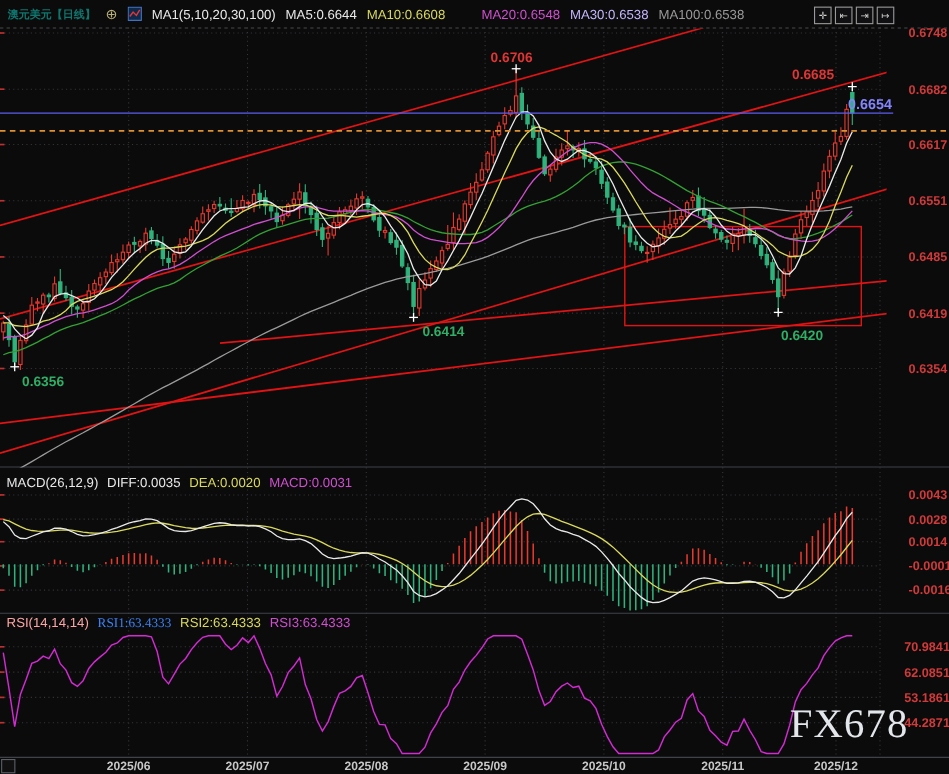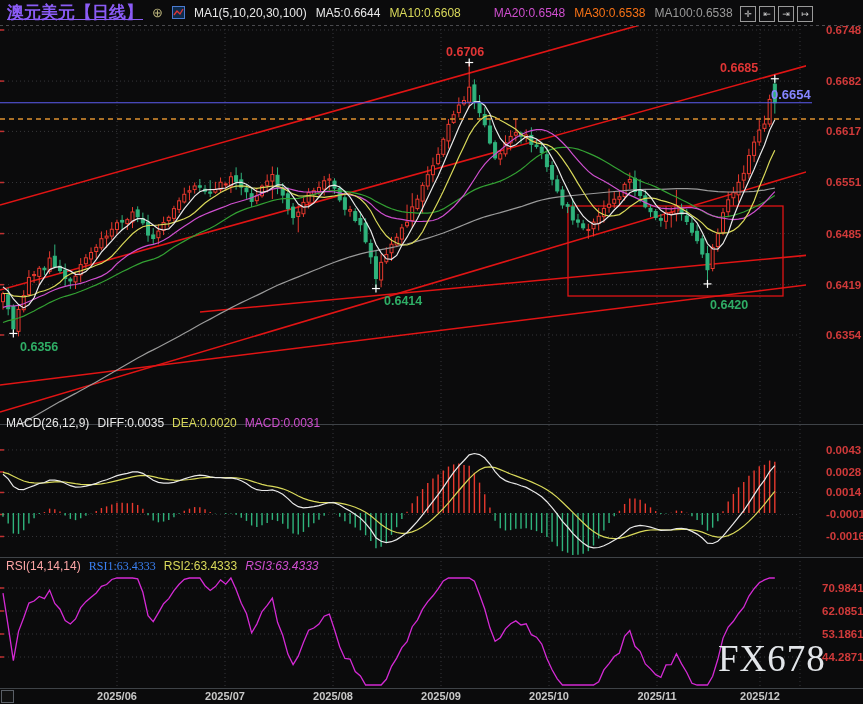--- a/index.html
+++ b/index.html
@@ -1,21 +1,21 @@
 <!DOCTYPE html>
 <html><head>
 <meta charset="utf-8">
 <style>
   html,body{margin:0;padding:0;background:#000;}
   .app{position:relative;width:863px;height:704px;background:#0b0b0c;overflow:hidden;
        font-family:"Liberation Sans",sans-serif;}
   #chart-svg{position:absolute;left:0;top:0;z-index:1;}
   .topbar{position:absolute;left:0;top:0;width:863px;height:25px;z-index:3;
           display:flex;align-items:center;gap:9px;padding-left:7px;font-size:12px;color:#ddd;}
-  .title{color:#8b5cf6;font-weight:bold;font-size:17px;text-decoration:underline;}
+  .title{color:#0f766e;font-weight:bold;font-size:10px;}
   .oplus{color:#b9b27a;font-size:13px;cursor:pointer;}
   .chart-ic{display:inline-flex;align-items:center;}
   #ma-legend span{margin-right:9px;white-space:nowrap;text-align:right;}
   .toolbar{position:absolute;left:740px;top:6px;z-index:4;display:flex;gap:3px;}
   .toolbar span{display:inline-flex;align-items:center;justify-content:center;width:14px;height:14px;
                 border:1px solid #9a9a9a;color:#cfcfcf;font-size:9px;line-height:1;cursor:pointer;background:#101012;}
   .panel-h{position:absolute;left:6px;z-index:3;font-size:12px;white-space:nowrap;}
   .panel-h span{margin-right:8px;}
   .watermark{position:absolute;left:718px;top:640px;z-index:5;font-family:Liberation Serif, serif;
              font-size:37px;color:#e3e6ea;letter-spacing:1px;line-height:1;}
@@ -601,28 +601,28 @@
 
   <div class="topbar">
     <span class="title">澳元美元【日线】</span>
     <span class="oplus">⊕</span>
     <span class="chart-ic">
       <svg width="13" height="13">
           <rect x="0.5" y="0.5" width="12" height="12" fill="#0e2a4a" stroke="#4a7ad0"></rect>
       <polyline points="2,9 5,5 8,8 11,3" fill="none" stroke="#e03535" stroke-width="1.3"></polyline>
         </svg>
     </span>
-    <span id="ma-legend"><span style="color: rgb(233, 233, 233);">MA1(5,10,20,30,100)</span><span style="color: rgb(233, 233, 233);">MA5:0.6644</span><span style="color: rgb(217, 217, 90);">MA10:0.6608</span><span style="color: rgb(207, 79, 207); padding-left: 24px;">MA20:0.6548</span><span style="color: #f97316;">MA30:0.6538</span><span style="color: rgb(154, 154, 154);">MA100:0.6538</span></span>
+    <span id="ma-legend"><span style="color: rgb(233, 233, 233);">MA1(5,10,20,30,100)</span><span style="color: rgb(233, 233, 233);">MA5:0.6644</span><span style="color: rgb(217, 217, 90);">MA10:0.6608</span><span style="color: rgb(207, 79, 207); padding-left: 24px;">MA20:0.6548</span><span style="color: #c4b5fd;">MA30:0.6538</span><span style="color: rgb(154, 154, 154);">MA100:0.6538</span></span>
   </div>
 
   <div class="toolbar" id="toolbar">
       <span>✛</span>
       <span>⇤</span>
       <span>⇥</span>
       <span>↦</span>
     </div>
 
-  <div class="panel-h" id="macd-header" style="top:416px"><span style="color: rgb(233, 233, 233);">MACD(26,12,9)</span><span style="color: rgb(233, 233, 233);">DIFF:0.0035</span><span style="color: rgb(217, 217, 90);">DEA:0.0020</span><span style="color: rgb(207, 79, 207);">MACD:0.0031</span></div>
-  <div class="panel-h" id="rsi-header" style="top:559px"><span style="color: #fca5a5;">RSI(14,14,14)</span><span style="color: #3b82f6; font-family: Liberation Serif, serif;">RSI1:63.4333</span><span style="color: rgb(217, 217, 90); margin-top: 12px;">RSI2:63.4333</span><span style="color: rgb(207, 79, 207); font-style: italic;">RSI3:63.4333</span></div>
+  <div class="panel-h" id="macd-header" style="top:432px"><span style="color: rgb(233, 233, 233);">MACD(26,12,9)</span><span style="color: rgb(233, 233, 233);">DIFF:0.0035</span><span style="color: rgb(217, 217, 90);">DEA:0.0020</span><span style="color: rgb(207, 79, 207);">MACD:0.0031</span></div>
+  <div class="panel-h" id="rsi-header" style="top:559px"><span style="color: #fca5a5;">RSI(14,14,14)</span><span style="color: #3b82f6; font-family: Liberation Serif, serif;">RSI1:63.4333</span><span style="color: rgb(217, 217, 90); margin-top: 12px;">RSI2:63.4333</span><span style="color: rgb(207, 79, 207);">RSI3:63.4333</span></div>
 
   <div class="watermark">FX678</div>
   <div class="corner"></div>
 </div>
 
 </body></html>

